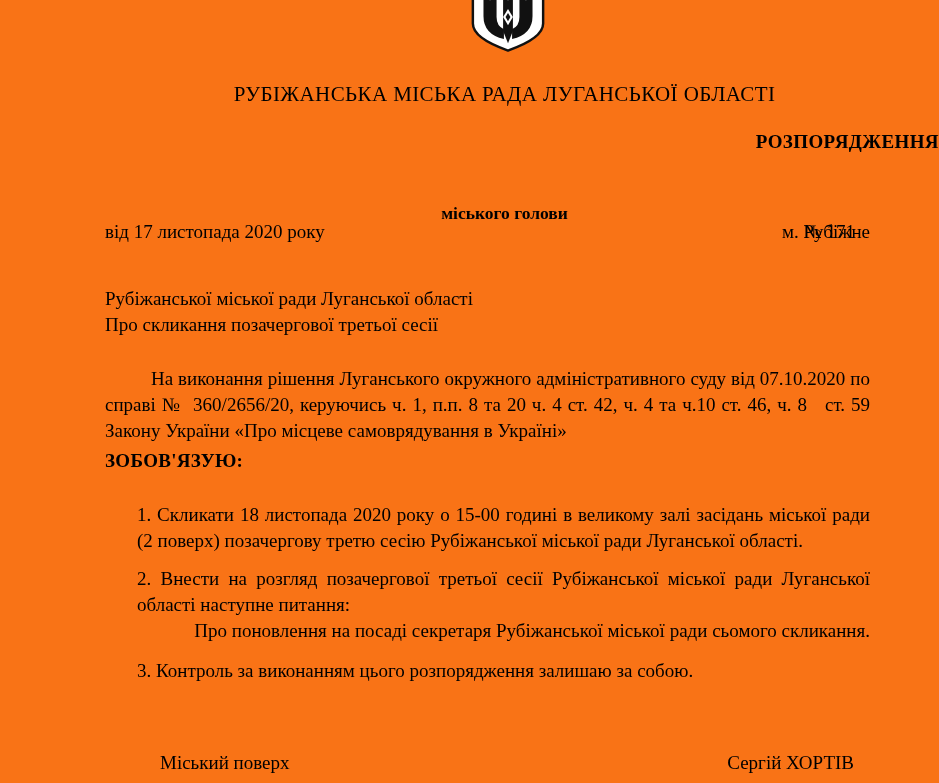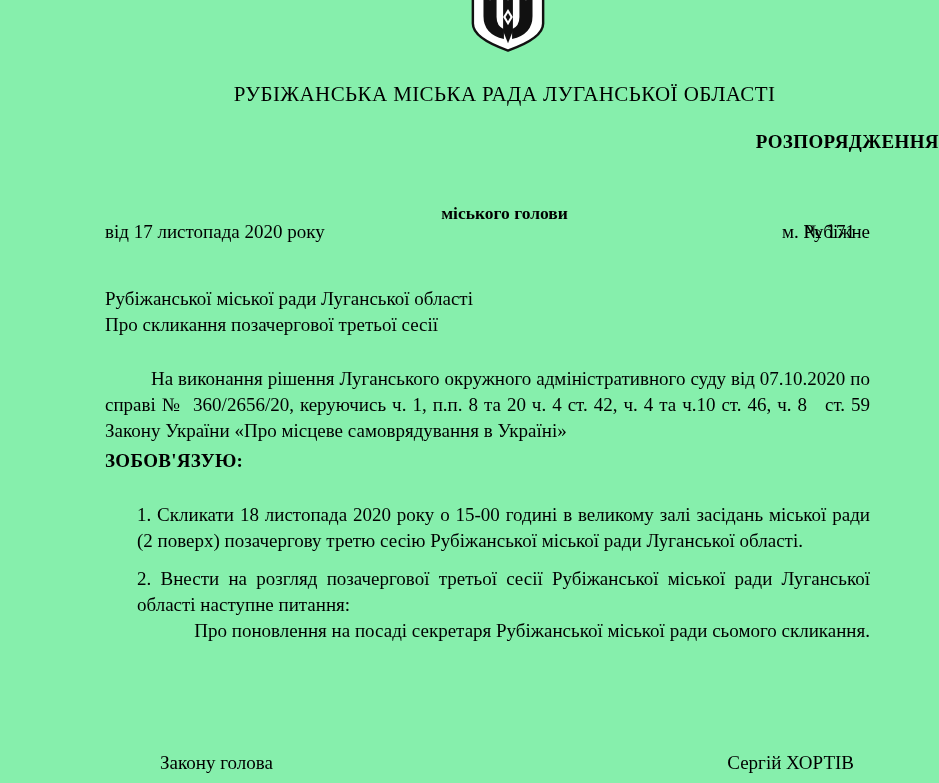--- a/index.html
+++ b/index.html
@@ -4,21 +4,21 @@
 <style>
   html, body {
     margin: 0;
     padding: 0;
     background: #ffffff;
   }
   .page {
     position: relative;
     width: 939px;
     height: 783px;
-    background: #86efac;
+    background: #f97316;
     overflow: hidden;
     font-family: "Liberation Serif", "DejaVu Serif", serif;
     color: #000000;
   }
   
   .emblem-wrap {
     position: absolute;
     left: 467px;
     top: 0;
     width: 82px;
@@ -171,19 +171,20 @@
 
   <div class="directive-heading">ЗОБОВ'ЯЗУЮ:</div>
 
   <div class="item item-1">1. Скликати 18 листопада 2020 року о 15-00 годині в великому залі засідань міської ради (2 поверх) позачергову третю сесію Рубіжанської міської ради Луганської області.</div>
 
   <div class="item item-2">
     <div>2. Внести на розгляд позачергової третьої сесії Рубіжанської міської ради Луганської області наступне питання:</div>
     <div class="subtext">Про поновлення на посаді секретаря Рубіжанської міської ради сьомого скликання.</div>
   </div>
 
+  <div class="item item-3">3. Контроль за виконанням цього розпорядження залишаю за собою.</div>
 
   <div class="signature-row">
-    <span class="position">Закону голова</span>
+    <span class="position">Міський поверх</span>
     <span class="name">Сергій ХОРТІВ</span>
   </div>
 
 </div>
 
 </body></html>

